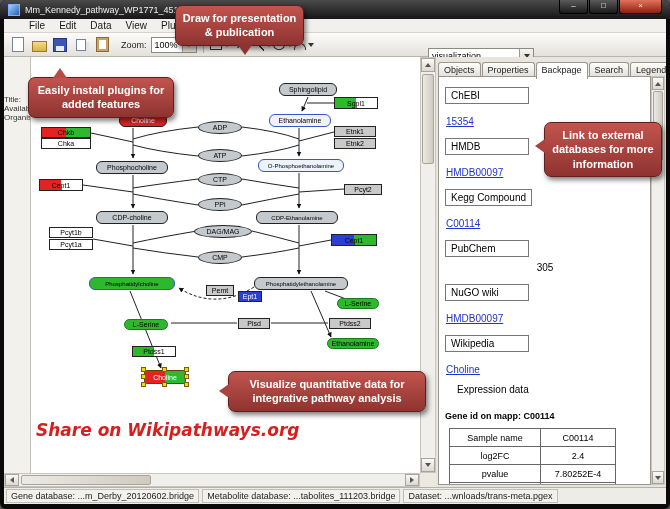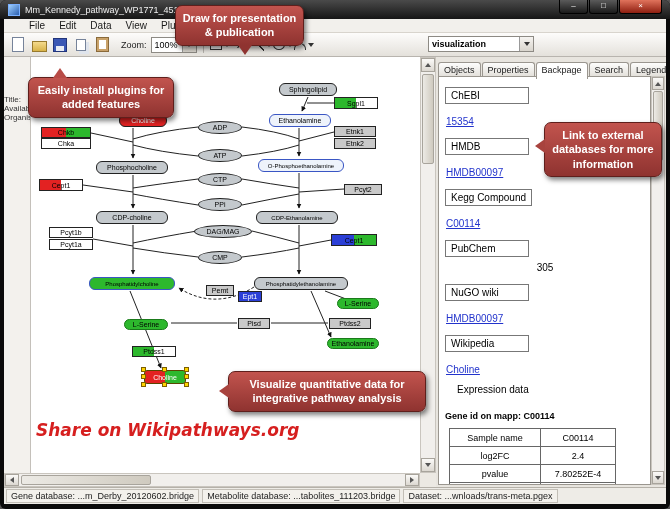--- a/index.html
+++ b/index.html
@@ -29,21 +29,21 @@
            display:flex;align-items:center;box-sizing:border-box;padding-left:4px;}
   .tb-btn{width:20px;height:19px;display:flex;align-items:center;justify-content:center;margin-right:1px;}
   .tb-sep{width:1px;height:16px;background:#b8b4ae;margin:0 6px;}
   .tb-label{font-size:9px;color:#222;margin:0 4px 0 8px;}
   .combo{display:flex;align-items:center;height:16px;background:#fff;border:1px solid #8d8a84;box-sizing:border-box;}
   .combo .val{font-size:9px;padding:0 3px;flex:1;white-space:nowrap;overflow:hidden;}
   .combo .dd{width:13px;height:100%;border-left:1px solid #999;display:flex;align-items:center;justify-content:center;
              background:linear-gradient(#f6f4f1,#d9d5cd);}
   .caret{width:0;height:0;border-left:3px solid transparent;border-right:3px solid transparent;border-top:4px solid #333;}
   .zoom-combo{width:46px;}
-  .viz-combo{position:absolute;left:424px;top:3px;width:106px;font-weight:bold;}
+  .viz-combo{position:absolute;left:424px;top:15px;width:106px;}
   
   .icon{display:block;position:relative;}
   .new-file-icon{width:10px;height:13px;background:#fff;border:1px solid #76839a;}
   .open-file-icon{width:13px;height:9px;background:linear-gradient(#f4da8c,#d8b349);border:1px solid #987a2e;margin-top:3px;}
   .save-file-icon{width:12px;height:12px;background:#3a57b5;border:1px solid #22357a;}
   .save-file-icon:after{content:"";position:absolute;left:2px;bottom:0;width:8px;height:5px;background:#e8ecf5;}
   .copy-icon{width:8px;height:10px;background:#fff;border:1px solid #76839a;box-shadow:3px 3px 0 0 #dfe4ec;}
   .paste-icon{width:11px;height:13px;background:#c9a26a;border:1px solid #8a6a3a;}
   .paste-icon:after{content:"";position:absolute;left:2px;top:2px;width:7px;height:9px;background:#fff;}
   .ticon{display:block;font-size:9px;font-weight:bold;color:#222;line-height:14px;}

